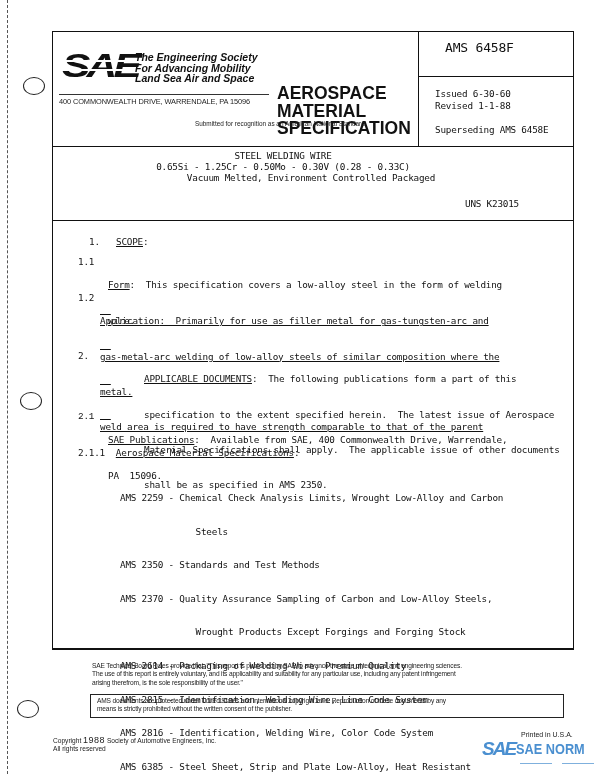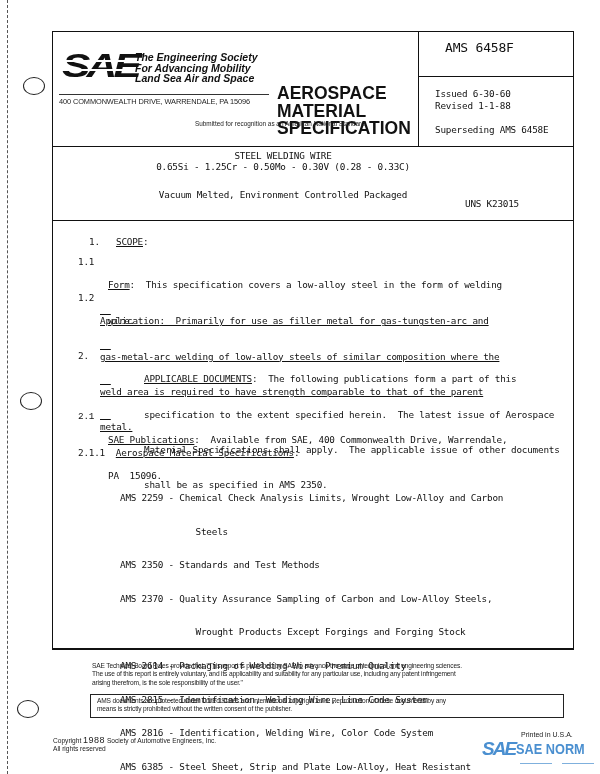--- a/index.html
+++ b/index.html
@@ -65,37 +65,37 @@
 </div>
 <div class="submitted">Submitted for recognition as an American National Standard</div>
 
 <div class="abs mono" style="left:445px;top:40px;font-size:13px;">AMS 6458F</div>
 <div class="abs mono" style="left:435px;top:88px;">Issued 6-30-60</div>
 <div class="abs mono" style="left:435px;top:100px;">Revised 1-1-88</div>
 <div class="abs mono" style="left:435px;top:124px;">Superseding AMS 6458E</div>
 
 <div class="centered mono" style="top:150px;">STEEL WELDING WIRE</div>
 <div class="centered mono" style="top:161px;">0.65Si - 1.25Cr - 0.50Mo - 0.30V (0.28 - 0.33C)</div>
-<div class="centered mono" style="top:189px;">Vacuum Melted, Environment Controlled Packaged</div>
+<div class="centered mono" style="top:172px;padding-left:28px;">Vacuum Melted, Environment Controlled Packaged</div>
 <div class="abs mono" style="left:465px;top:198px;">UNS K23015</div>
 
 <div class="abs mono" style="left:78px;top:236px;margin-left:11px;"><span>1.</span>   <span class="u">SCOPE</span><span>:</span></div>
 
 <div class="abs mono" style="left:78px;top:256px;">1.1</div>
 <div class="abs mono" style="left:108px;top:256px;line-height:11.7px;">
   <div><span class="u">Form</span><span>:  This specification covers a low-alloy steel in the form of welding</span></div>
   <div>wire.</div>
 </div>
 
 <div class="abs mono" style="left:78px;top:292px;">1.2</div>
 <div class="abs mono" style="left:100px;top:292px;line-height:11.7px;text-decoration:underline;">
   <div><span class="u">Application</span><span>:  Primarily for use as filler metal for gas-tungsten-arc and</span></div>
   <div>gas-metal-arc welding of low-alloy steels of similar composition where the</div>
+  <div>metal.</div>
   <div>weld area is required to have strength comparable to that of the parent</div>
-  <div>metal.</div>
 </div>
 
 <div class="abs mono" style="left:78px;top:350px;">2.</div>
 <div class="abs mono" style="left:104px;top:350px;line-height:11.7px;margin-left:40px;">
   <div><span class="u">APPLICABLE DOCUMENTS</span><span>:  The following publications form a part of this</span></div>
   <div>specification to the extent specified herein.  The latest issue of Aerospace</div>
   <div>Material Specifications shall apply.  The applicable issue of other documents</div>
   <div>shall be as specified in AMS 2350.</div>
 </div>
 

